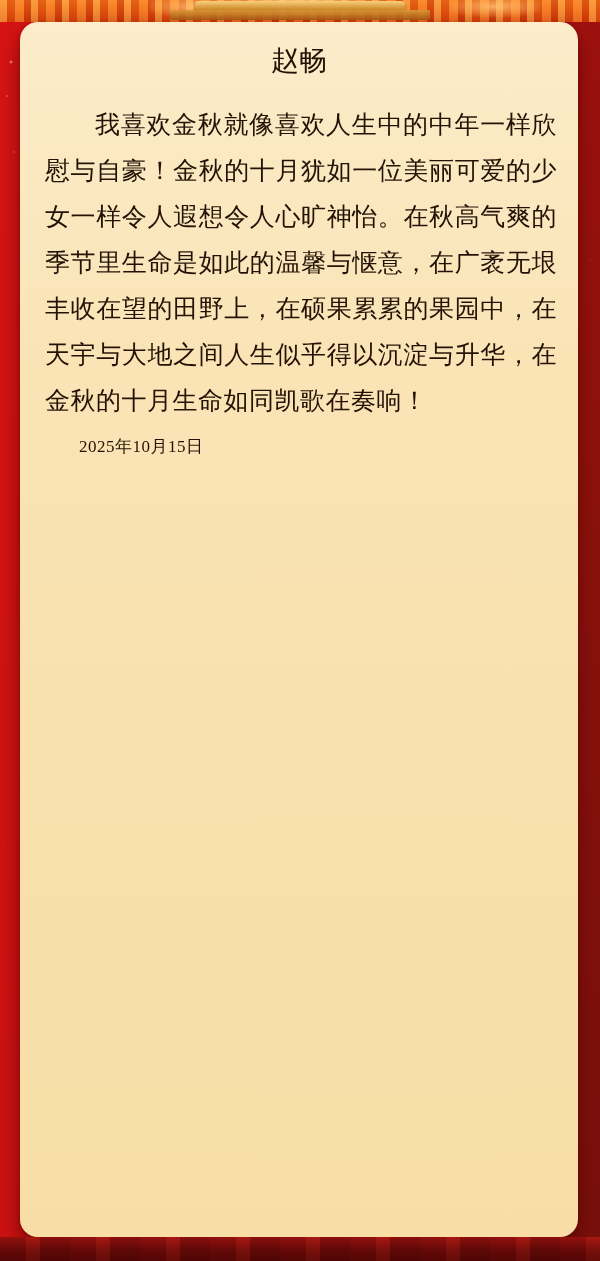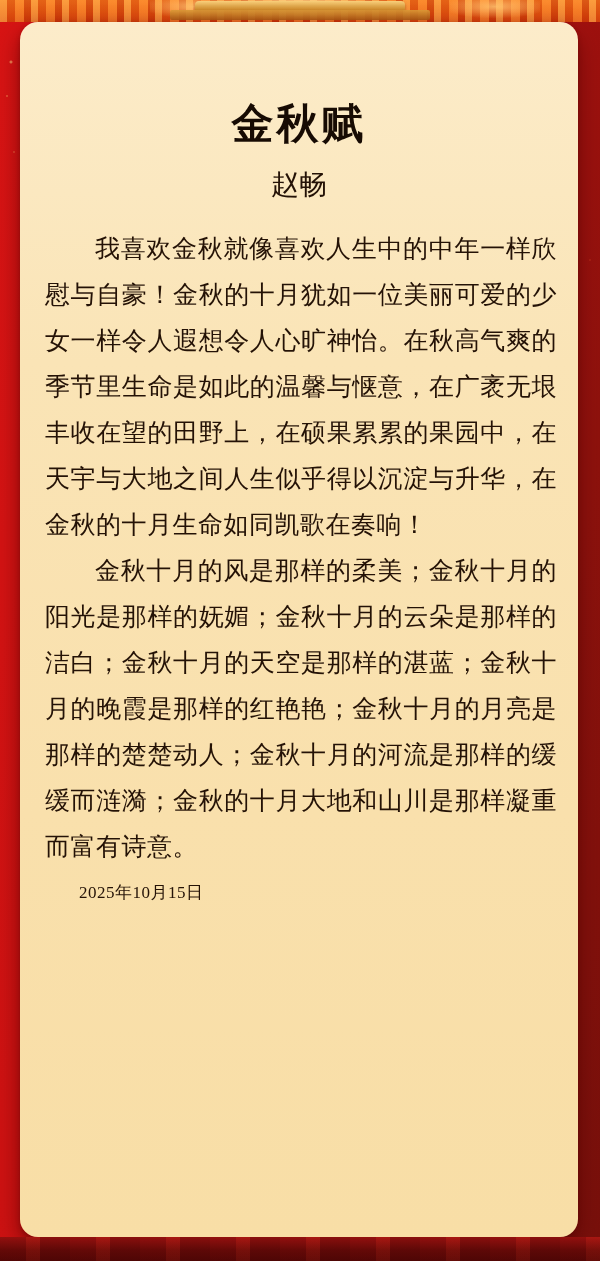--- a/index.html
+++ b/index.html
@@ -130,26 +130,24 @@
 <div class="stage">
 
   <div class="top-banner">
     <div class="glow-left"></div>
     <div class="glow-right"></div>
     <div class="roof"></div>
     <div class="roof-base"></div>
   </div>
 
   <div class="card">
-    <div class="card-title">金秋赋</div>
 
     <div class="card-author">赵畅</div>
 
     <div class="card-body">
       <p>我喜欢金秋就像喜欢人生中的中年一样欣慰与自豪！金秋的十月犹如一位美丽可爱的少女一样令人遐想令人心旷神怡。在秋高气爽的季节里生命是如此的温馨与惬意，在广袤无垠丰收在望的田野上，在硕果累累的果园中，在天宇与大地之间人生似乎得以沉淀与升华，在金秋的十月生命如同凯歌在奏响！</p>
-      <p>金秋十月的风是那样的柔美；金秋十月的阳光是那样的妩媚；金秋十月的云朵是那样的洁白；金秋十月的天空是那样的湛蓝；金秋十月的晚霞是那样的红艳艳；金秋十月的月亮是那样的楚楚动人；金秋十月的河流是那样的缓缓而涟漪；金秋的十月大地和山川是那样凝重而富有诗意。</p>
       <p class="card-date">2025年10月15日</p>
     </div>
   </div>
 
   <div class="bottom-banner"></div>
 
 </div>
 
 </body></html>

